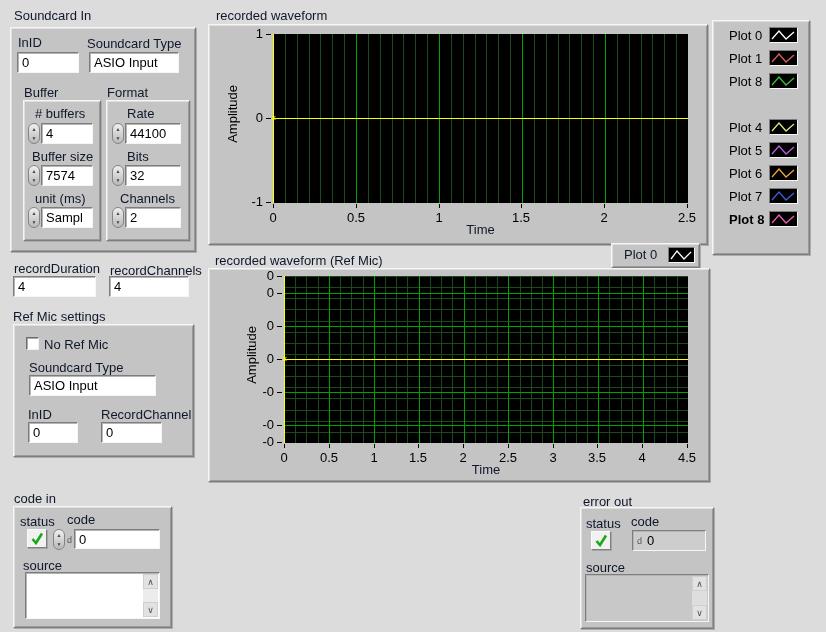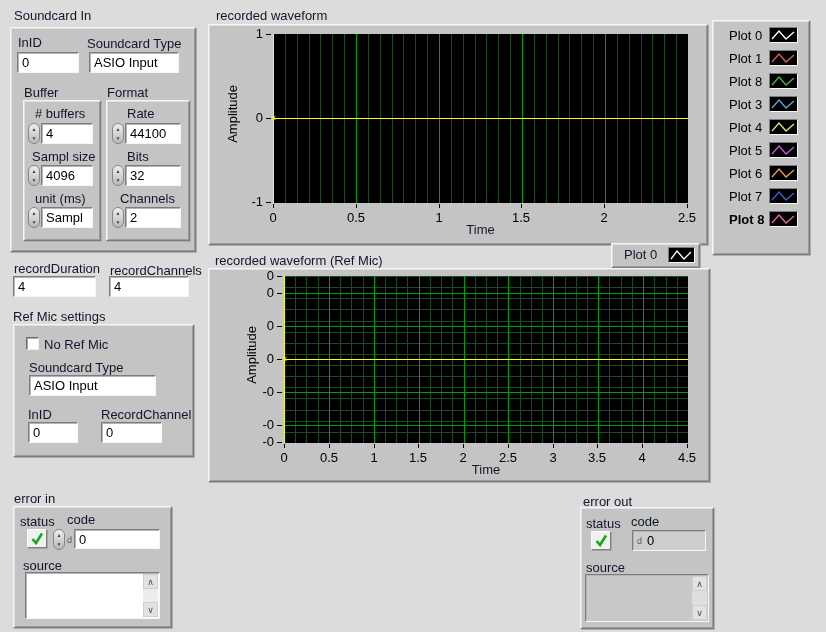--- a/index.html
+++ b/index.html
@@ -89,26 +89,26 @@
   <div class="field" style="left:78px;top:24px;width:90px;height:21px">ASIO Input</div>
 
   <span class="lbl" style="left:13px;top:57px">Buffer</span>
   <div class="panel" style="left:12px;top:72px;width:76px;height:139px">
     <span class="lbl" style="left:11px;top:5px"># buffers</span>
     <span class="spinner" style="left:4px;top:22px">
         <span>▲</span>
         <span>▼</span>
       </span>
     <div class="field" style="left:17px;top:22px;width:52px;height:21px">4</div>
-    <span class="lbl" style="left:8px;top:48px">Sampl size</span>
+    <span class="lbl" style="left:8px;top:48px">Buffer size</span>
     <span class="spinner" style="left:4px;top:64px">
         <span>▲</span>
         <span>▼</span>
       </span>
-    <div class="field" style="left:17px;top:64px;width:52px;height:21px">4096</div>
+    <div class="field" style="left:17px;top:64px;width:52px;height:21px">7574</div>
     <span class="lbl" style="left:11px;top:90px">unit (ms)</span>
     <span class="spinner" style="left:4px;top:106px">
         <span>▲</span>
         <span>▼</span>
       </span>
     <div class="field" style="left:17px;top:106px;width:52px;height:21px">Sampl</div>
   </div>
 
   <span class="lbl" style="left:96px;top:57px">Format</span>
   <div class="panel" style="left:95px;top:72px;width:82px;height:139px">
@@ -178,28 +178,20 @@
           <svg width="27" height="14" viewBox="0 0 27 14" style="display:block">
             <polyline points="2,11 9,3 16,11 24,4" fill="none" stroke="#e05c5c" stroke-width="1.3"></polyline>
           </svg>
         </span>
       </div>
       <div class="legend-row" style="top: 46px;">
         <span class="legend-label">Plot 8</span>
         <span class="legend-swatch">
           <svg width="27" height="14" viewBox="0 0 27 14" style="display:block">
             <polyline points="2,11 9,3 16,11 24,4" fill="none" stroke="#3fbf3f" stroke-width="1.3"></polyline>
-          </svg>
-        </span>
-      </div>
-      <div class="legend-row" style="top: 69px;">
-        <span class="legend-label">Plot 3</span>
-        <span class="legend-swatch">
-          <svg width="27" height="14" viewBox="0 0 27 14" style="display:block">
-            <polyline points="2,11 9,3 16,11 24,4" fill="none" stroke="#56a9e0" stroke-width="1.3"></polyline>
           </svg>
         </span>
       </div>
       <div class="legend-row" style="top: 92px;">
         <span class="legend-label">Plot 4</span>
         <span class="legend-swatch">
           <svg width="27" height="14" viewBox="0 0 27 14" style="display:block">
             <polyline points="2,11 9,3 16,11 24,4" fill="none" stroke="#d9e87e" stroke-width="1.3"></polyline>
           </svg>
         </span>
@@ -307,21 +299,21 @@
   <span class="checkbox" style="left:12px;top:12px"></span>
   <span class="lbl" style="left:30px;top:12px">No Ref Mic</span>
   <span class="lbl" style="left:15px;top:35px">Soundcard Type</span>
   <div class="field" style="left:15px;top:50px;width:127px;height:21px">ASIO Input</div>
   <span class="lbl" style="left:14px;top:82px">InID</span>
   <div class="field" style="left:14px;top:97px;width:50px;height:21px">0</div>
   <span class="lbl" style="left:87px;top:82px">RecordChannel</span>
   <div class="field" style="left:87px;top:97px;width:61px;height:21px">0</div>
 </div>
 
-<span class="lbl" style="left:14px;top:491px">error in</span>
+<span class="lbl" style="left:14px;top:491px">code in</span>
 <div class="panel" style="left:13px;top:506px;width:157px;height:120px">
   <span class="lbl" style="left:6px;top:7px">status</span>
   <span class="lbl" style="left:53px;top:5px">code</span>
   <span class="check-btn" style="left:13px;top:22px">
     <svg width="14" height="13" viewBox="0 0 14 13">
       <path d="M2.5 7 L6 11 L12 1.5" fill="none" stroke="#17a817" stroke-width="2.6"></path>
     </svg>
   </span>
   <span class="spinner" style="left:39px;top:22px">
       <span>▲</span>

